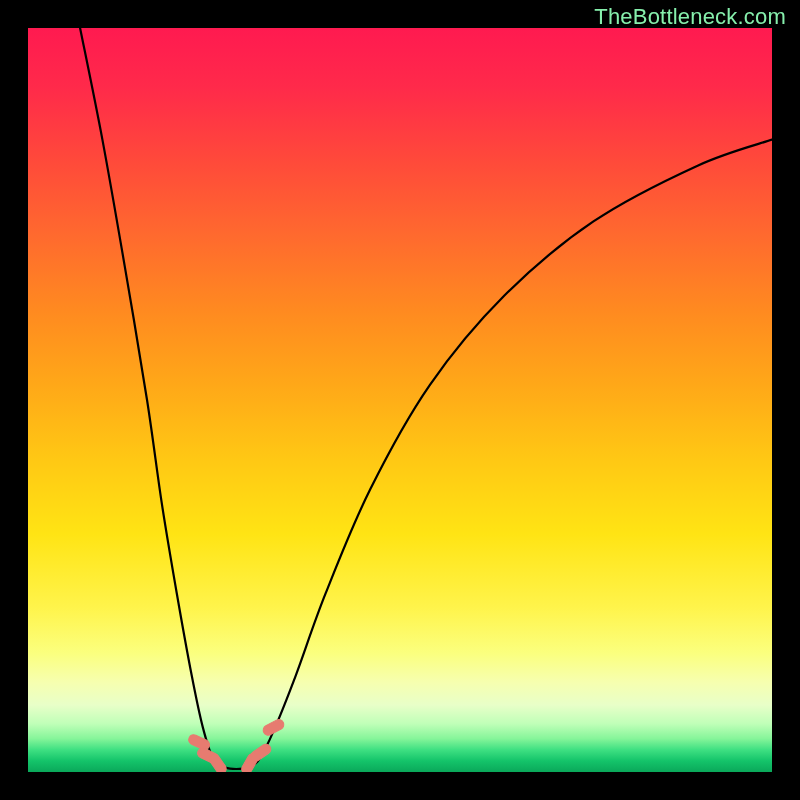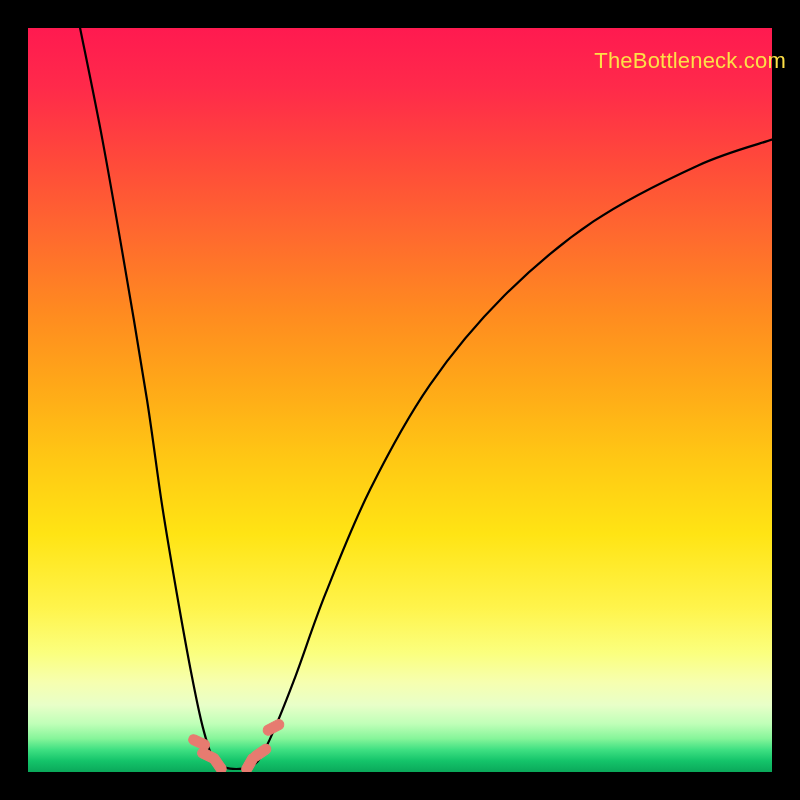--- a/index.html
+++ b/index.html
@@ -48,26 +48,25 @@
       #86f59a 95.5%,
       #3fe082 97%,
       #14c46a 98.5%,
       #0aa85a 100%
     );
   }
   .watermark {
     position: absolute;
     top: 4px;
     right: 14px;
-    color: #fde047;
+    color: #86efac;
     font-size: 22px;
     font-weight: 500;
     letter-spacing: 0.2px;
     user-select: none;
-    margin-top: 44px;
   }
   svg.curve {
     position: absolute;
     inset: 0;
     width: 744px;
     height: 744px;
     overflow: visible;
   }
   .curve-path {
     fill: none;

